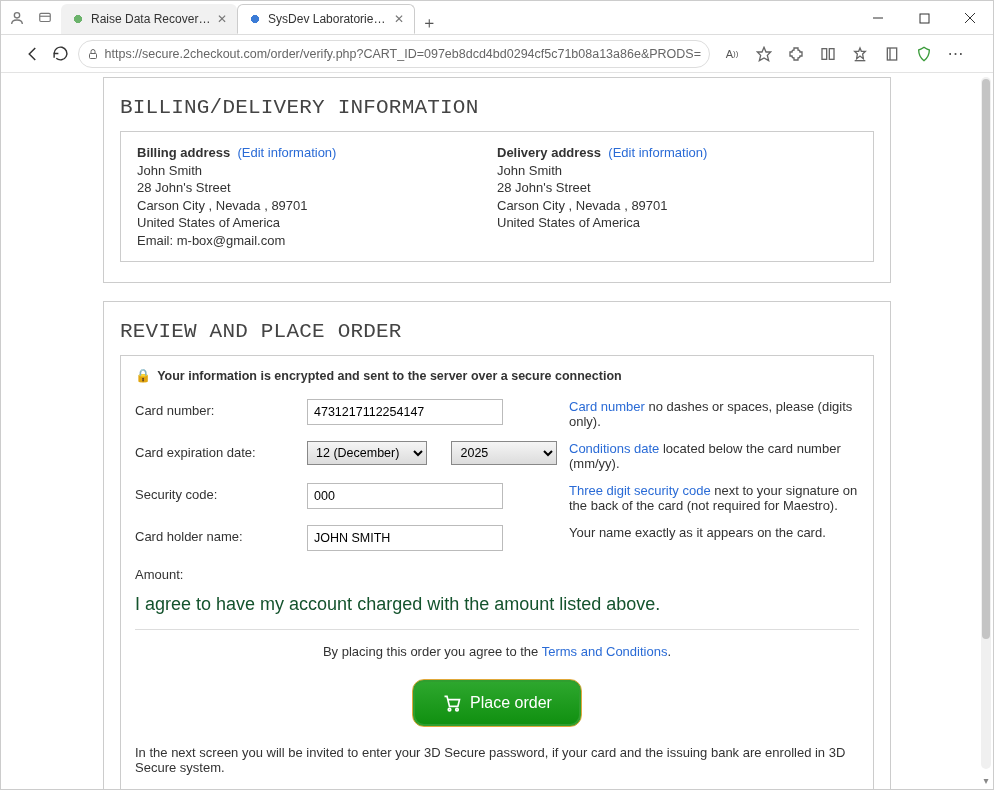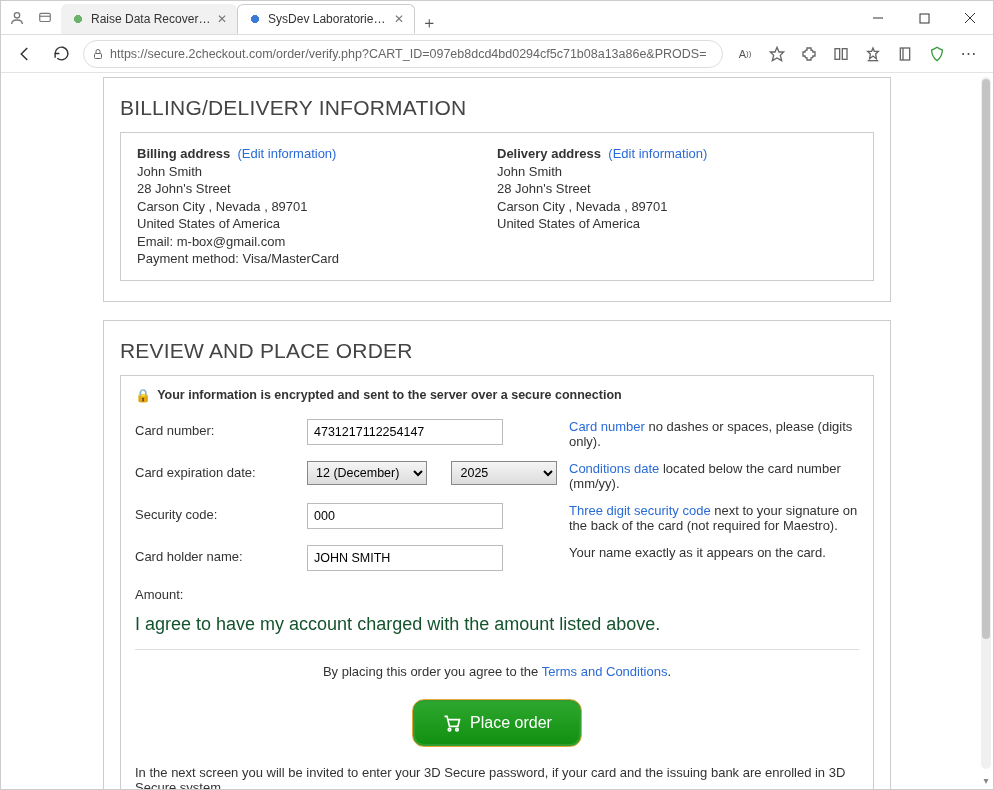--- a/index.html
+++ b/index.html
@@ -11,31 +11,31 @@
   .tabs { display:flex; align-items:flex-end; margin-left:6px; }
   .tab { display:flex; align-items:center; gap:6px; height:30px; margin-top:4px; padding:0 10px; font-size:12px; color:#333; max-width:180px; border-radius:6px 6px 0 0; cursor:pointer; }
   .tab.inactive { background:#f1f1f1; }
   .tab.active { background:#fff; border:1px solid #ccc; border-bottom:1px solid #fff; }
   .tab .fav { width:14px; height:14px; border-radius:3px; flex:0 0 14px;}
   .tab .label { white-space:nowrap; overflow:hidden; text-overflow:ellipsis; max-width:120px; }
   .tab .close { color:#777; font-size:12px; }
   .newtab { width:28px; display:flex; align-items:center; justify-content:center; color:#555; font-size:16px; cursor:pointer; }
   .win-controls { margin-left:auto; display:flex; }
   .win-btn { width:46px; height:34px; display:flex; align-items:center; justify-content:center; color:#444; font-size:12px; cursor:pointer; }
-  .toolbar { height:38px; display:flex; align-items:center; gap:8px; padding:0 10px; border-bottom:1px solid #e3e3e3;}
+  .toolbar { height:38px; display:flex; align-items:center; gap:8px; padding:0 23px; border-bottom:1px solid #e3e3e3;}
   .nav-btn { width:28px; height:28px; display:flex; align-items:center; justify-content:center; color:#555; border-radius:4px; cursor:pointer; }
   .urlbar { flex:1; height:28px; border:1px solid #ddd; border-radius:14px; display:flex; align-items:center; padding:0 8px; font-size:12.5px; color:#666; gap:6px; background:#fff;}
   .urlbar .lock { color:#666; }
   .urlbar .url { flex:1; white-space:nowrap; overflow:hidden; text-overflow:ellipsis; }
   .tb-right { display:flex; gap:4px; }
   .content-scroll { position:relative; height:calc(790px - 34px - 38px - 2px); overflow:hidden; }
   .page { width:788px; margin:0 auto; padding-top:4px;}
   .panel { border:1px solid #ccc; margin-top:0; padding:18px 16px 20px; }
   .panel.second { margin-top:18px; }
-  h2.section { font-family: Liberation Sans, sans-serif; font-weight:400; font-size:21px; color:#444; margin:0 0 12px; letter-spacing:0.2px;}
+  h2.section { font-family: Liberation Mono, monospace; font-weight:400; font-size:21px; color:#444; margin:0 0 12px; letter-spacing:0.2px;}
   .addr-box { border:1px solid #ccc; padding:12px 16px; display:flex; font-size:13px; color:#333; }
   .addr-col { flex:1; }
   .addr-title { font-weight:700; display:inline; }
   .edit-link { color:#2a6bd6; cursor:pointer; }
   .paren { color:#2a6bd6; }
   .addr-line { line-height:1.35; }
   .review-box { border:1px solid #ccc; padding:10px 14px 18px; }
   .secure-row { display:flex; align-items:center; gap:6px; font-size:12.5px; font-weight:700; color:#333; padding:2px 0 10px;}
   .lock-ic { font-size:13px; }
   .form-row { display:flex; align-items:flex-start; font-size:13px; color:#333; padding:6px 0; gap:12px; }
@@ -178,21 +178,20 @@
         <div class="addr-col">
           <div class="addr-line">
             <span class="addr-title">Billing address</span>&nbsp;
             <span class="paren">(</span><span class="edit-link">Edit information</span><span class="paren">)</span>
           </div>
           <div class="addr-line">John Smith</div>
           <div class="addr-line">28 John's Street</div>
           <div class="addr-line">Carson City , Nevada , 89701</div>
           <div class="addr-line">United States of America</div>
           <div class="addr-line">Email: m-box@gmail.com</div>
-          <div class="addr-line">Payment method: Visa/MasterCard</div>
         </div>
         <div class="addr-col">
           <div class="addr-line">
             <span class="addr-title">Delivery address</span>&nbsp;
             <span class="paren">(</span><span class="edit-link">Edit information</span><span class="paren">)</span>
           </div>
           <div class="addr-line">John Smith</div>
           <div class="addr-line">28 John's Street</div>
           <div class="addr-line">Carson City , Nevada , 89701</div>
           <div class="addr-line">United States of America</div>

